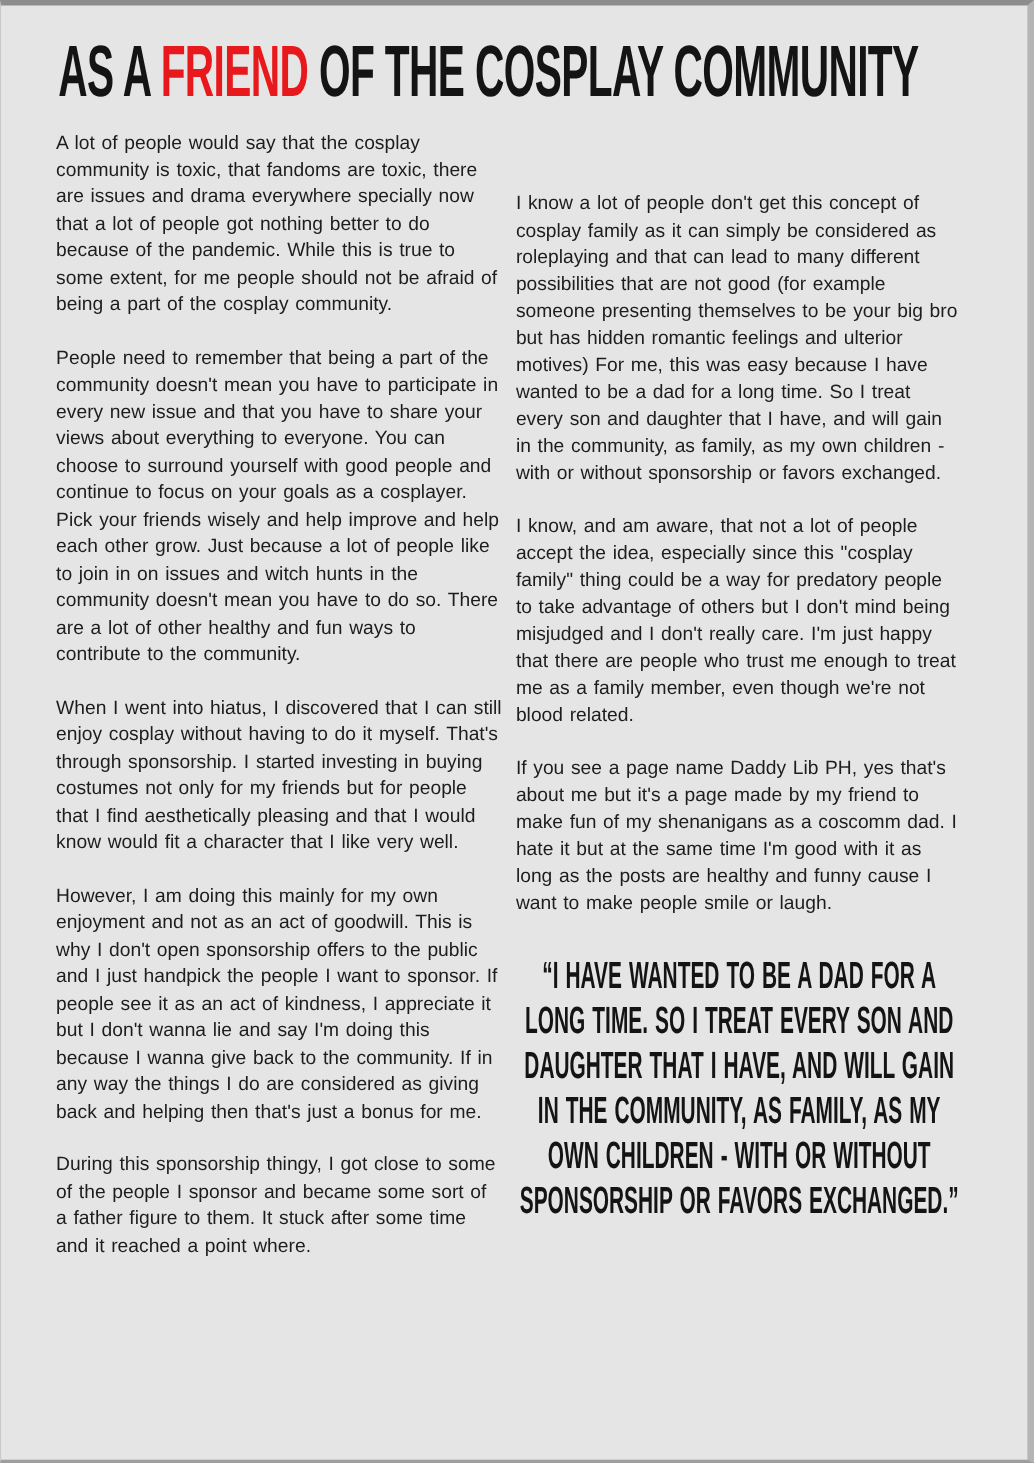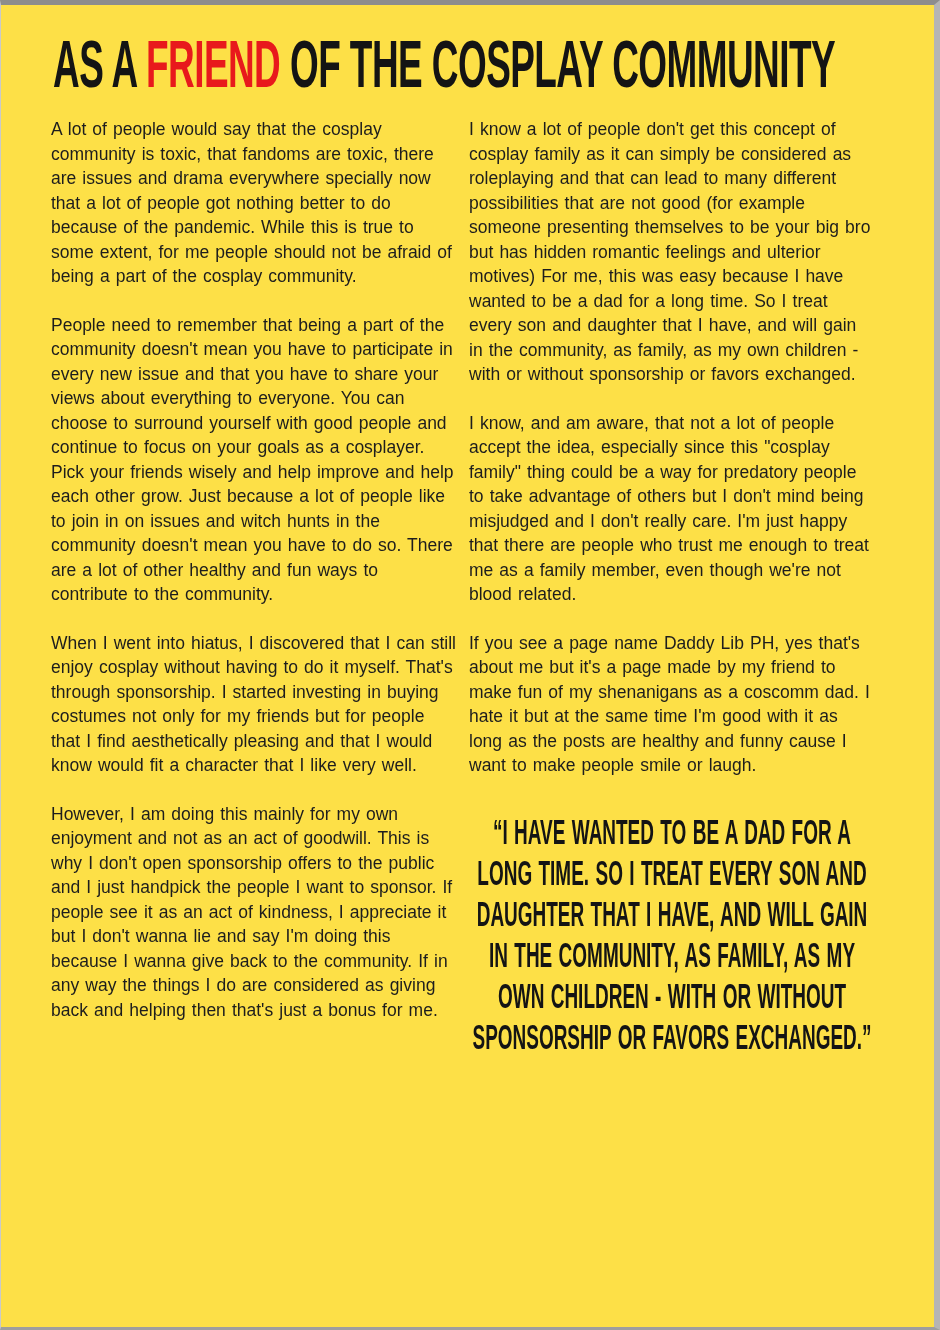--- a/index.html
+++ b/index.html
@@ -9,21 +9,21 @@
   }
   body {
     width: 940px;
     height: 1330px;
     font-family: "Liberation Sans", sans-serif;
   }
   .page {
     box-sizing: border-box;
     width: 940px;
     height: 1330px;
-    background: #fde047;
+    background: #e5e5e5;
     border-top: 5px solid #8d8d8d;
     border-right: 6px solid #b5b5b5;
     border-bottom: 3px solid #9e9e9e;
     border-left: 1px solid #c9c9c9;
     overflow: hidden;
     position: relative;
   }
   .title {
     margin: 26px 0 0 52px;
     white-space: nowrap;
@@ -35,20 +35,21 @@
     transform-origin: left center;
     color: #141414;
   }
   .title .hl {
     
   }
   .content {
     display: flex;
     gap: 12px;
     padding: 20px 46px 0 50px;
+    align-items: center;
   }
   .col {
     width: 406px;
     font-size: 17.5px;
     line-height: 24.5px;
     color: #1d1d1d;
     word-spacing: 1.2px;
     text-align: left;
   }
   .col p {
@@ -75,20 +76,21 @@
 
   <h1 class="title"><span data-bind="article.title.prefix">AS A </span><span class="hl" data-bind="article.title.highlight" data-bind-style="color:article.title.highlight_color" style="color: rgb(232, 25, 28);">FRIEND</span><span data-bind="article.title.suffix"> OF THE COSPLAY COMMUNITY</span></h1>
 
   <div class="content">
 
     <div class="col">
       <p data-bind="article.columns.left.0">A lot of people would say that the cosplay community is toxic, that fandoms are toxic, there are issues and drama everywhere specially now that a lot of people got nothing better to do because of the pandemic. While this is true to some extent, for me people should not be afraid of being a part of the cosplay community.</p>
       <p data-bind="article.columns.left.1">People need to remember that being a part of the community doesn't mean you have to participate in every new issue and that you have to share your views about everything to everyone. You can choose to surround yourself with good people and continue to focus on your goals as a cosplayer. Pick your friends wisely and help improve and help each other grow. Just because a lot of people like to join in on issues and witch hunts in the community doesn't mean you have to do so. There are a lot of other healthy and fun ways to contribute to the community.</p>
       <p data-bind="article.columns.left.2">When I went into hiatus, I discovered that I can still enjoy cosplay without having to do it myself. That's through sponsorship. I started investing in buying costumes not only for my friends but for people that I find aesthetically pleasing and that I would know would fit a character that I like very well.</p>
       <p data-bind="article.columns.left.3">However, I am doing this mainly for my own enjoyment and not as an act of goodwill. This is why I don't open sponsorship offers to the public and I just handpick the people I want to sponsor. If people see it as an act of kindness, I appreciate it but I don't wanna lie and say I'm doing this because I wanna give back to the community. If in any way the things I do are considered as giving back and helping then that's just a bonus for me.</p>
+      <p data-bind="article.columns.left.4">During this sponsorship thingy, I got close to some of the people I sponsor and became some sort of a father figure to them. It stuck after some time and it reached a point where.</p>
     </div>
 
     <div class="col">
       <p data-bind="article.columns.right.1">I know a lot of people don't get this concept of cosplay family as it can simply be considered as roleplaying and that can lead to many different possibilities that are not good (for example someone presenting themselves to be your big bro but has hidden romantic feelings and ulterior motives) For me, this was easy because I have wanted to be a dad for a long time. So I treat every son and daughter that I have, and will gain in the community, as family, as my own children - with or without sponsorship or favors exchanged.</p>
       <p data-bind="article.columns.right.2">I know, and am aware, that not a lot of people accept the idea, especially since this "cosplay family" thing could be a way for predatory people to take advantage of others but I don't mind being misjudged and I don't really care. I'm just happy that there are people who trust me enough to treat me as a family member, even though we're not blood related.</p>
       <p data-bind="article.columns.right.3">If you see a page name Daddy Lib PH, yes that's about me but it's a page made by my friend to make fun of my shenanigans as a coscomm dad. I hate it but at the same time I'm good with it as long as the posts are healthy and funny cause I want to make people smile or laugh.</p>
       <div class="pullquote" data-bind="article.pull_quote">“I HAVE WANTED TO BE A DAD FOR A
 LONG TIME. SO I TREAT EVERY SON AND
 DAUGHTER THAT I HAVE, AND WILL GAIN
 IN THE COMMUNITY, AS FAMILY, AS MY

